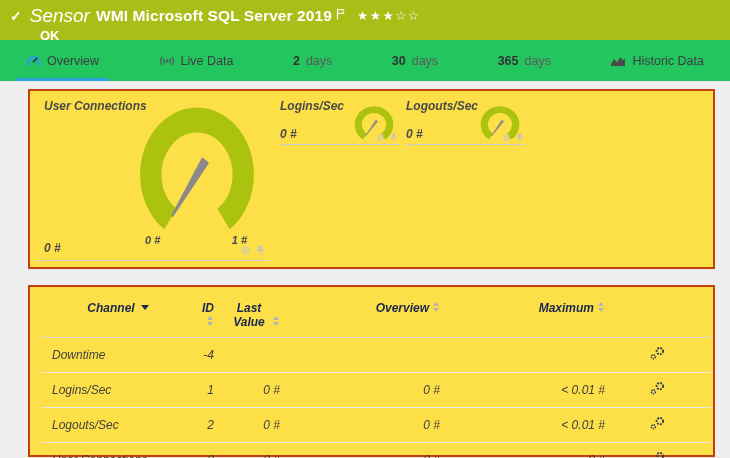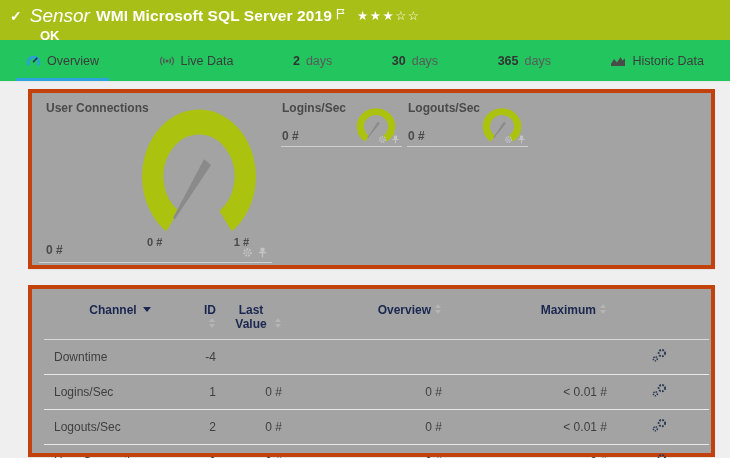--- a/index.html
+++ b/index.html
@@ -25,22 +25,22 @@
   .tab { display:flex; align-items:center; gap:6px; padding:0 10px; position:relative;
          font-size:12.5px; color:#3d3d3d; cursor:pointer; white-space:nowrap; }
   .tab.active::after { content:""; position:absolute; left:0; right:0; bottom:0;
                        height:3px; background:#2da3dc; }
   .tab-num { font-weight:bold; color:#333; }
   .tab-word { color:#5a5a5a;text-align:center; }
   .tab svg { display:block; }
 
   
   .content { padding:7px 15px 0 28px; }
-  .panel { background:#a3a3a3; border:4px solid #c2410c; width:687px;
-           box-shadow:0 1px 1px rgba(0,0,0,.04); }
+  .panel { background:#fde047; border:2px solid #c2410c; width:687px;
+           box-shadow:0 1px 1px rgba(0,0,0,.04);font-style:italic; }
 
   
   .panel-gauges { height:180px; padding:8px 0 0 7px; display:flex; align-items:flex-start;
                   margin-bottom:16px; }
   .widget { position:relative; border-bottom:1px solid #cfcfcf; }
   .widget-title { font-size:12px; font-weight:bold; color:#4a4a4a; padding-left:1px; }
   .widget-main { width:233px; height:162px; margin-right:9px; }
   .widget-main .widget-title { padding-left:7px; }
   .widget-small { width:121px; height:46px; margin-right:5px; }
   .gauge-large-wrap { position:absolute; top:8px; left:98px; width:124px; height:140px; }

